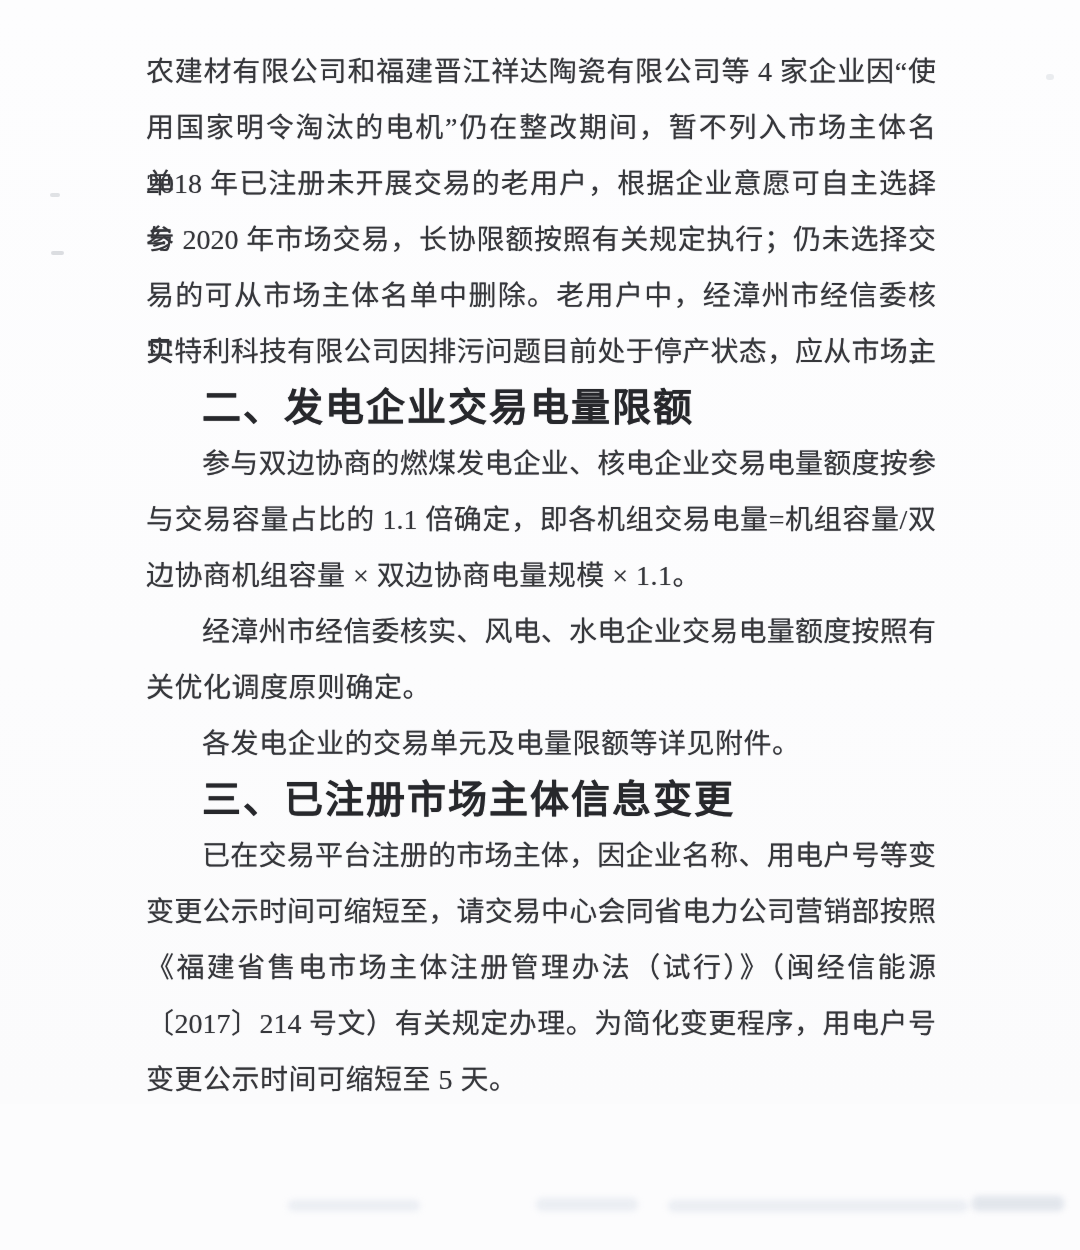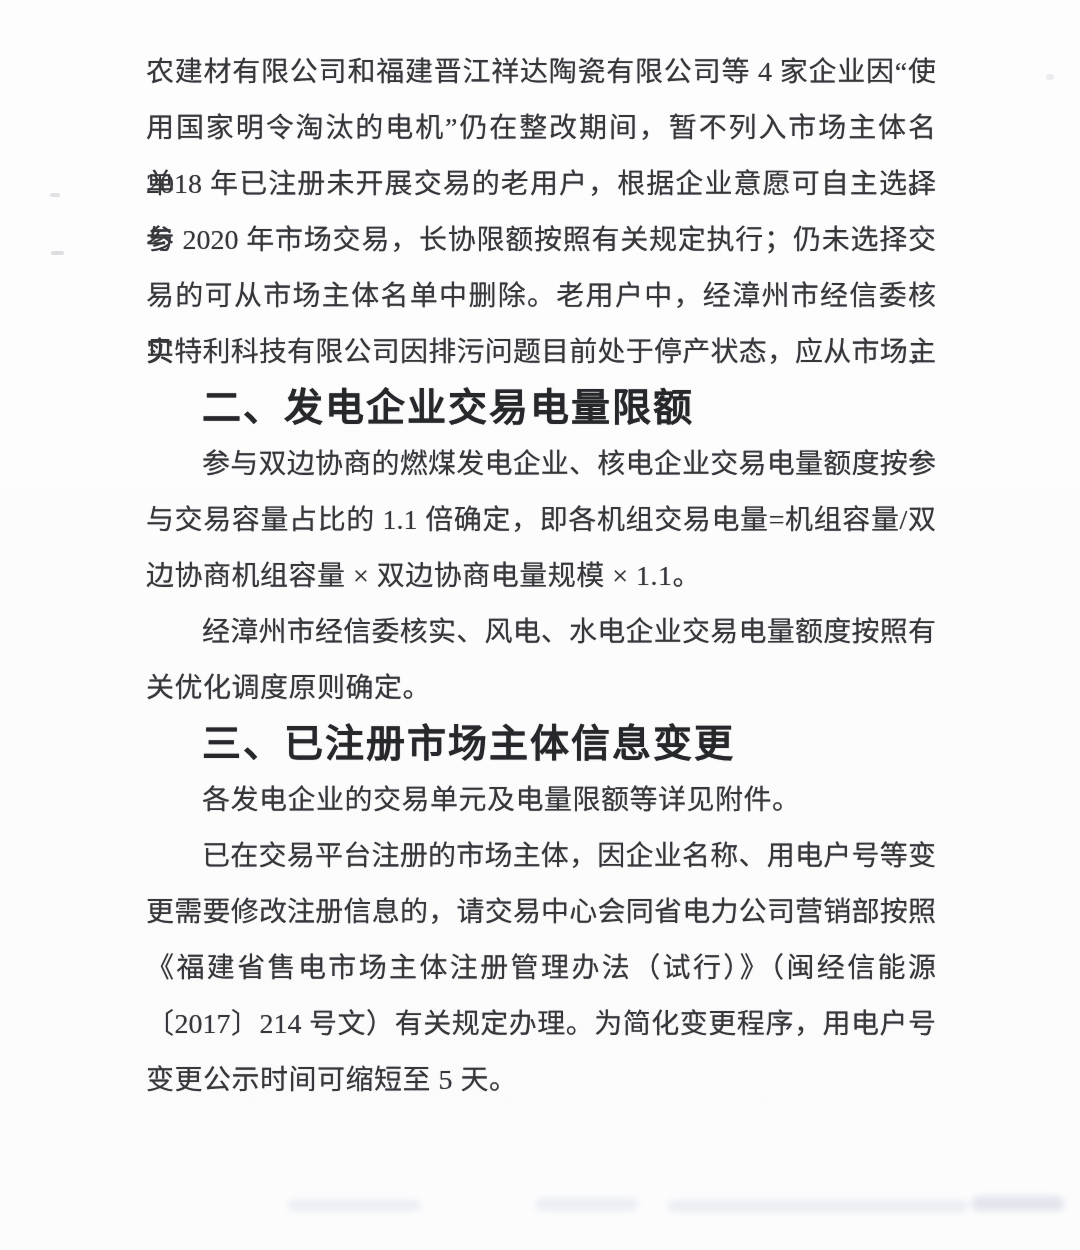--- a/index.html
+++ b/index.html
@@ -94,24 +94,24 @@
       <div class="line body fill">2018 年已注册未开展交易的老用户，根据企业意愿可自主选择参</div>
       <div class="line body fill">与 2020 年市场交易，长协限额按照有关规定执行；仍未选择交</div>
       <div class="line body fill">易的可从市场主体名单中删除。老用户中，经漳州市经信委核实，</div>
       <div class="line body fill">贝特利科技有限公司因排污问题目前处于停产状态，应从市场主</div>
       <div class="line heading indent">二、发电企业交易电量限额</div>
       <div class="line body indent fill">参与双边协商的燃煤发电企业、核电企业交易电量额度按参</div>
       <div class="line body fill">与交易容量占比的 1.1 倍确定，即各机组交易电量=机组容量/双</div>
       <div class="line body">边协商机组容量 × 双边协商电量规模 × 1.1。</div>
       <div class="line body indent fill">经漳州市经信委核实、风电、水电企业交易电量额度按照有</div>
       <div class="line body">关优化调度原则确定。</div>
+      <div class="line body indent">各发电企业的交易单元及电量限额等详见附件。</div>
       <div class="line heading indent">三、已注册市场主体信息变更</div>
-      <div class="line body indent">各发电企业的交易单元及电量限额等详见附件。</div>
       <div class="line body indent fill">已在交易平台注册的市场主体，因企业名称、用电户号等变</div>
-      <div class="line body fill">更需要修改注册信息的，请交易中心会同省电力公司营销部按照</div>
+      <div class="line body fill">变更公示时间可缩短至，请交易中心会同省电力公司营销部按照</div>
       <div class="line body fill">《福建省售电市场主体注册管理办法（试行）》（闽经信能源</div>
       <div class="line body fill">〔2017〕214 号文）有关规定办理。为简化变更程序，用电户号</div>
       <div class="line body">变更公示时间可缩短至 5 天。</div>
     </div>
 
   <div class="artifact speck-a"></div>
   <div class="artifact speck-b"></div>
   <div class="artifact speck-c"></div>
   <div class="artifact smudge smudge-1"></div>
   <div class="artifact smudge smudge-2"></div>

